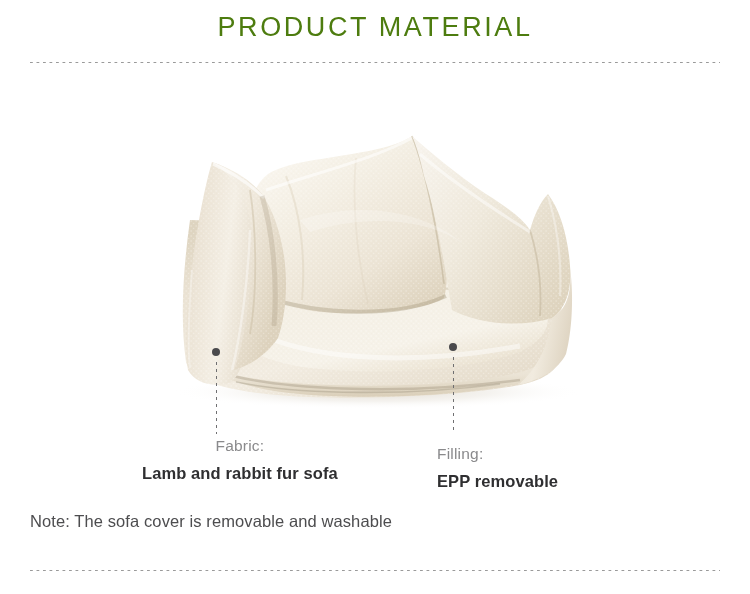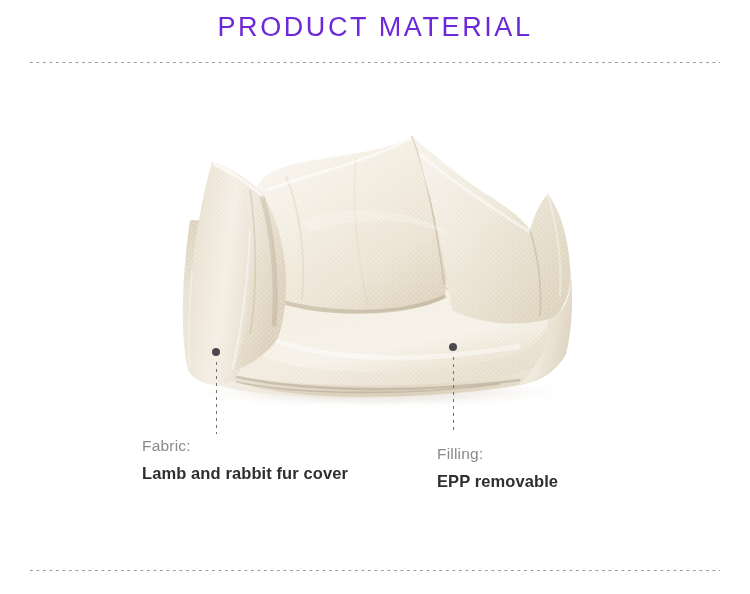--- a/index.html
+++ b/index.html
@@ -25,21 +25,21 @@
   
   .title {
     position: absolute;
     top: 12px;
     left: 0;
     width: 750px;
     text-align: center;
     font-size: 27px;
     font-weight: 300;
     letter-spacing: 2.6px;
-    color: #6d28d9;
+    color: #4d7c0f;
     font-family: "Liberation Sans", sans-serif;
     white-space: nowrap;
   }
 
   
   .divider {
     position: absolute;
     left: 30px;
     width: 690px;
     height: 1px;
@@ -346,28 +346,29 @@
 
       <path d="M 262,126 C 272,160 278,208 274,256" fill="none" stroke="#a5977d" stroke-opacity="0.28" stroke-width="5"></path>
 
       <path d="M 300,150 C 360,130 430,140 470,180
                C 440,150 370,142 310,162 Z" fill="#ffffff" opacity="0.22"></path>
     </svg>
   </div>
 
   <div class="callout-dot" style="left:212px; top:348px;"></div>
   <div class="callout-line" style="left:216px; top:362px; height:72px;"></div>
-  <div class="callout-block" style="left:142px; top:438px;">
+  <div class="callout-block" style="left:142px; top:438px;text-align:center;">
     <div class="callout-label">Fabric:</div>
-    <div class="callout-value">Lamb and rabbit fur cover</div>
+    <div class="callout-value">Lamb and rabbit fur sofa</div>
   </div>
 
   <div class="callout-dot" style="left:449px; top:343px;"></div>
   <div class="callout-line" style="left:453px; top:357px; height:77px;"></div>
   <div class="callout-block" style="left:437px; top:438px;margin-top:8px;">
     <div class="callout-label">Filling:</div>
     <div class="callout-value">EPP removable</div>
   </div>
 
+  <div class="note">Note: The sofa cover is removable and washable</div>
 
   <div class="divider divider-bottom"></div>
 
 </div>
 
 </body></html>

